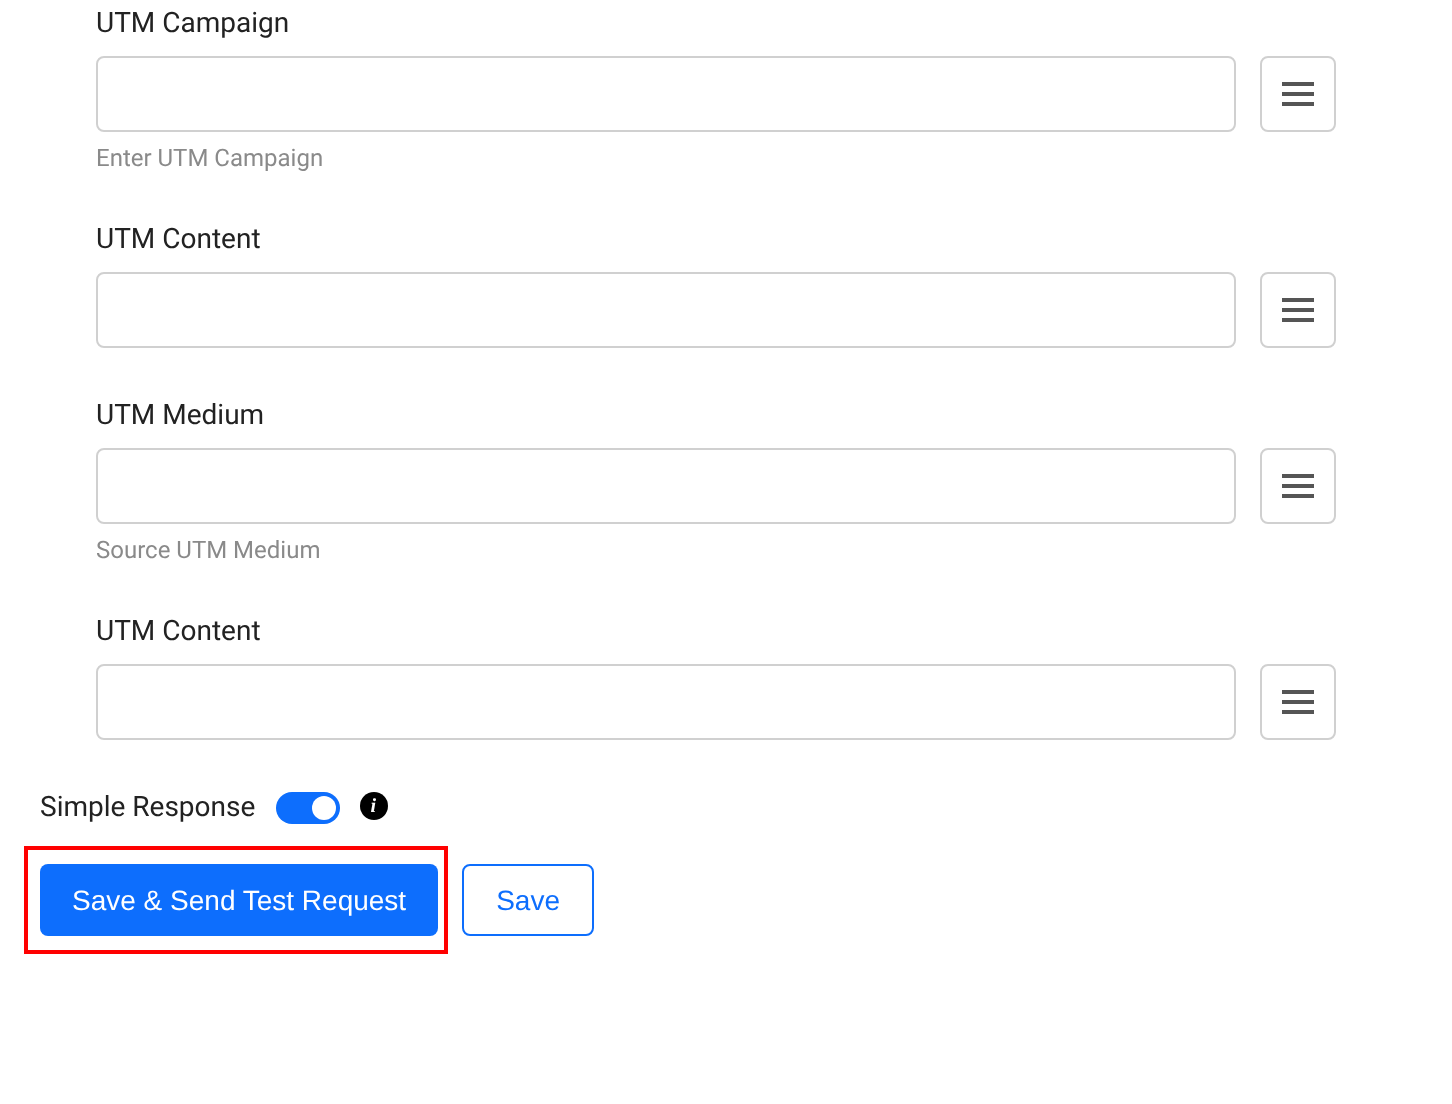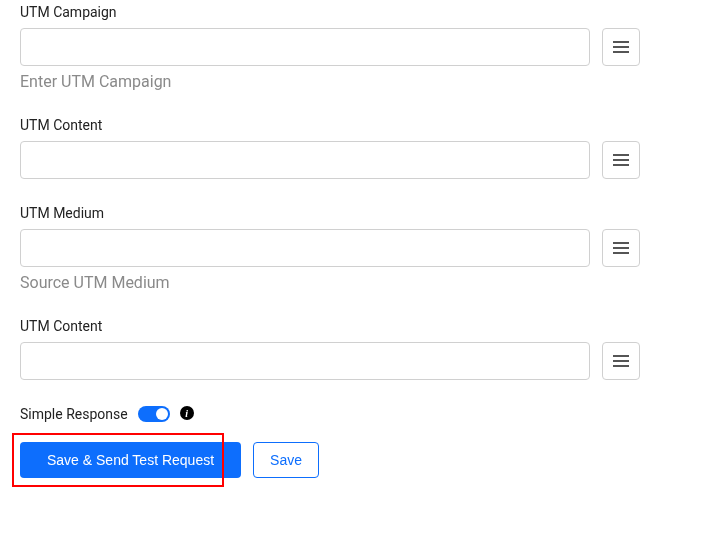--- a/index.html
+++ b/index.html
@@ -8,20 +8,21 @@
       padding: 0;
     }
     body {
       font-family: -apple-system, BlinkMacSystemFont, "Segoe UI", Roboto, Helvetica, Arial, sans-serif;
       background: #ffffff;
       padding: 4px 20px 20px 20px;
       width: 726px;
     }
     .field-group {
       margin-bottom: 26px;
+      margin-left: 28px;
     }
     .field-label {
       font-size: 14px;
       color: #222;
       font-weight: 400;
       display: block;
       margin-bottom: 8px;
     }
     .input-row {
       display: flex;
@@ -43,21 +44,21 @@
       height: 38px;
       border: 1px solid #d0d0d0;
       border-radius: 4px;
       background: #fff;
       display: flex;
       align-items: center;
       justify-content: center;
       cursor: pointer;
     }
     .helper-text {
-      font-size: 16px;
+      font-size: 12px;
       color: #8a8a8a;
       margin-top: 6px;
       display: block;
     }
     .response-row {
       display: flex;
       align-items: flex-start;
       gap: 10px;
       margin-top: 2px;
       margin-bottom: 20px;
@@ -101,21 +102,21 @@
       display: flex;
       align-items: center;
       gap: 12px;
       position: relative;
     }
     .btn-primary {
       background: #0d6efd;
       color: #fff;
       border: none;
       border-radius: 4px;
-      padding: 0 27px;
+      padding: 0 16px;
       height: 36px;
       font-size: 14px;
       font-weight: 500;
       cursor: pointer;
     }
     .btn-outline {
       background: #fff;
       color: #0d6efd;
       border: 1px solid #0d6efd;
       border-radius: 4px;

